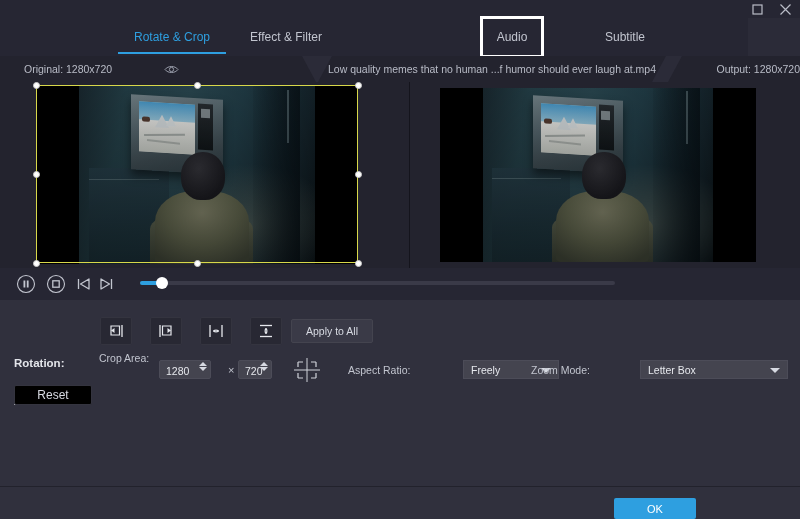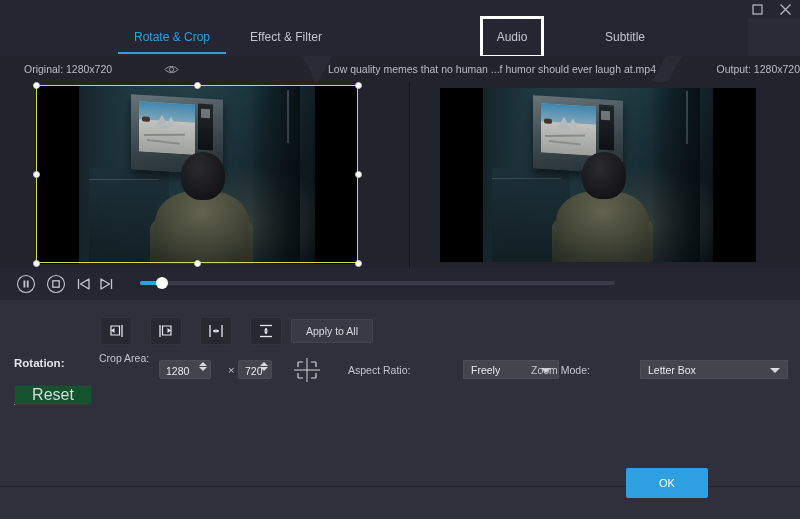--- a/index.html
+++ b/index.html
@@ -218,23 +218,23 @@
   #flip-v{left:250px;}
 
   .applyall{
     position:absolute;left:291px;top:319px;width:82px;height:24px;
     background:#3a3a47;border:1px solid #44444f;border-radius:2px;
     display:flex;align-items:center;justify-content:center;
     font-size:10.5px;color:#d7dae2;cursor:pointer;box-sizing:border-box;
   }
   .resetbtn{
     position:absolute;left:14px;top:385px;width:78px;height:20px;
-    background:#14532d;border:1px solid #34343f;border-radius:2px;
+    background:#000000;border:1px solid #34343f;border-radius:2px;
     display:flex;align-items:center;justify-content:center;
-    font-size:16px;color:#d7dae2;cursor:pointer;box-sizing:border-box;
+    font-size:12px;color:#d7dae2;cursor:pointer;box-sizing:border-box;
   }
 
   .fieldlabel{position:absolute;font-size:10.5px;color:#c2c5cf;}
   #lbl-croparea{left:99px;top:352px;}
   #lbl-times{left:228px;top:364px;font-size:11px;}
   #lbl-aspect{left:348px;top:364px;}
   #lbl-zoom{left:531px;top:364px;}
 
   .spin{
     position:absolute;top:360px;height:19px;
@@ -263,23 +263,23 @@
   }
   #sel-aspect{left:415px;width:96px;}
   #sel-zoom{left:592px;width:148px;}
   .caret{position:absolute;right:7px;top:7px;width:0;height:0;
     border-left:5px solid transparent;border-right:5px solid transparent;border-top:5px solid #d7dae2;}
 
   
   .footerline{position:absolute;left:0;top:486px;width:800px;height:1px;background:#22222c;}
   .footer{position:absolute;left:0;top:487px;width:800px;height:32px;background:#30303d;}
   .primary{
-    position:absolute;top:468px;height:30px;border-radius:2px;
+    position:absolute;top:498px;height:21px;border-radius:2px;
     background:#2e9fe0;color:#ffffff;font-size:11px;
-    display:flex;align-items:center;justify-content:center;cursor:pointer;margin-left:12px;
+    display:flex;align-items:center;justify-content:center;cursor:pointer;
   }
   #btn-ok{left:614px;width:82px;}
   #btn-cancel{left:703px;width:82px;}
 </style>
 </head>
 <body>
 
 <div class="app">
 
   <div class="titlebar">

